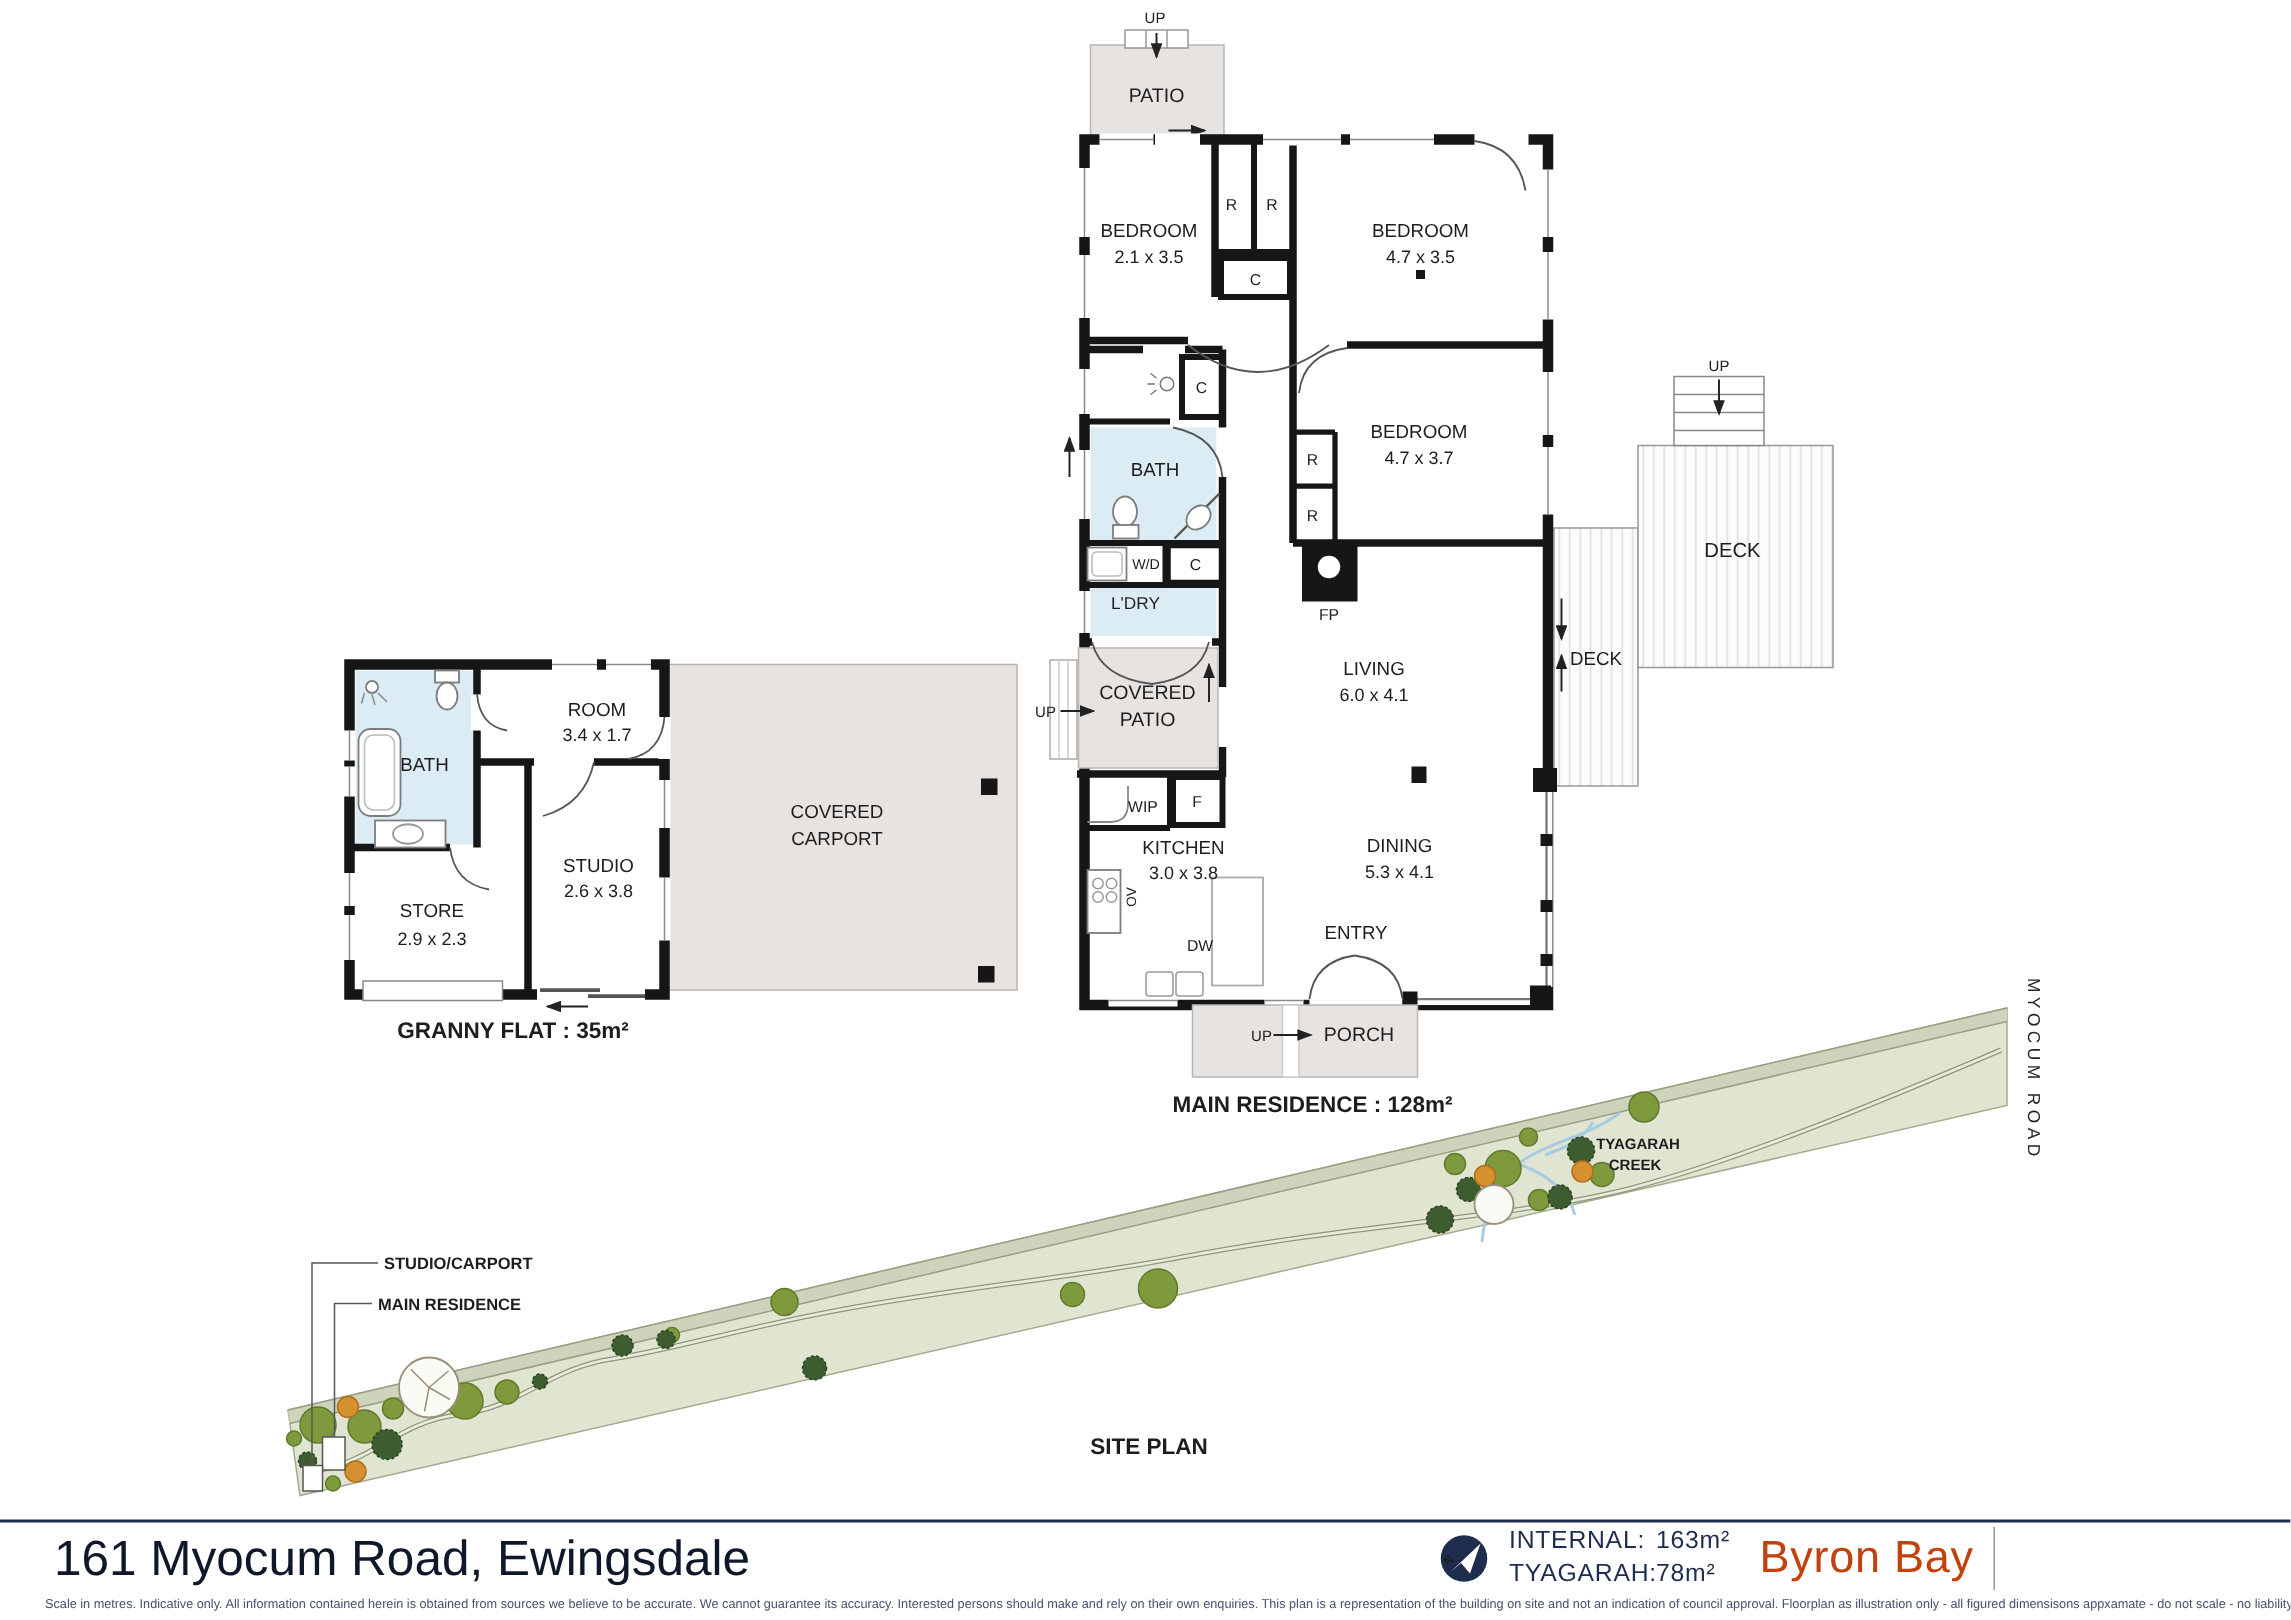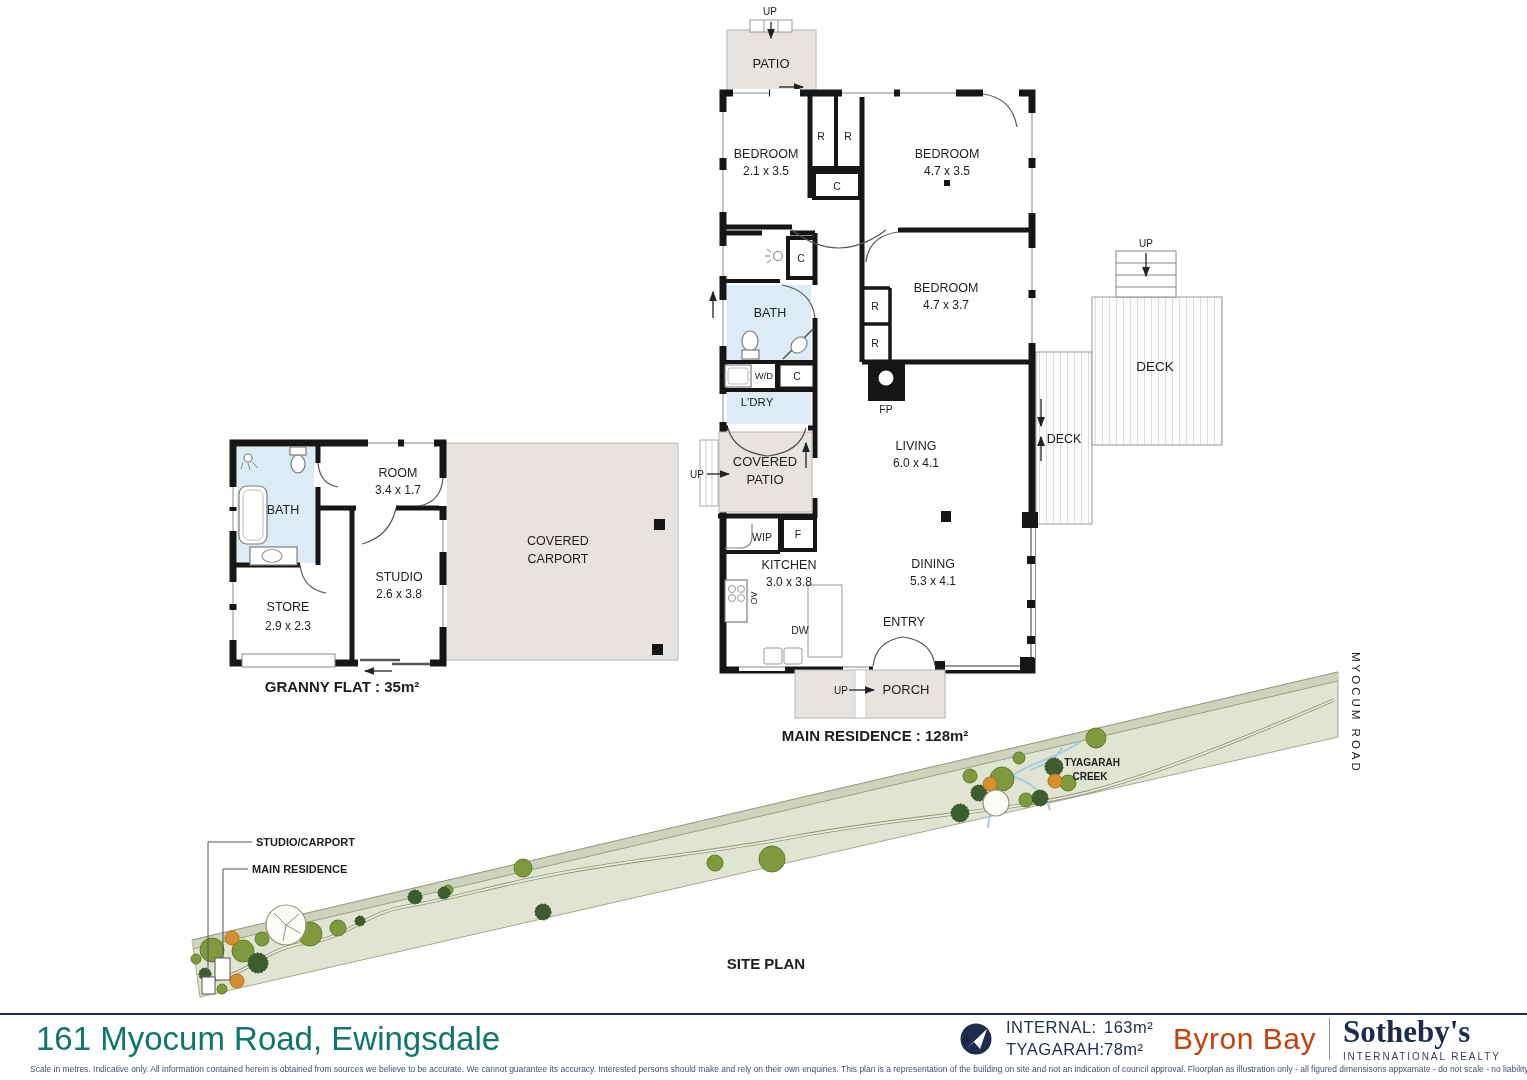--- a/index.html
+++ b/index.html
@@ -15,21 +15,21 @@
   .site-lbl{font-size:10px;font-weight:bold;}
   .road-lbl{font-size:11.5px;letter-spacing:3px;fill:#222;}
   .wall{stroke:#161616;fill:none;}
   .arc{stroke:#555;stroke-width:1.2;fill:none;}
   .fix{stroke:#7d7d7d;stroke-width:1.2;fill:#fff;}
   .win{fill:#fff;}
   .winline{stroke:#8a8a8a;stroke-width:1;}
   .arrow{stroke:#222;stroke-width:1.3;fill:none;}
   
   .footer-rule{position:absolute;left:0;top:1013px;width:1527px;height:2px;background:#1e2c4e;}
-  .address{position:absolute;left:36px;top:1020px;font-size:33px;font-weight:500;color:#0f766e;white-space:nowrap;}
+  .address{position:absolute;left:36px;top:1020px;font-size:33px;font-weight:500;color:#0f172a;white-space:nowrap;}
   .metrics{position:absolute;left:958px;top:1018px;display:flex;align-items:center;gap:12px;color:#1e2c4e;}
   .mrows{display:flex;flex-direction:column;gap:3px;}
   .mrow{display:flex;font-size:16.5px;font-weight:500;letter-spacing:.5px;}
   .mlabel{width:98px;}
   .mvalue{width:58px;text-align:left;}
   .brand{position:absolute;left:1173px;top:1016px;display:flex;align-items:flex-start;color:#1e2c4e;}
   .byron{font-size:30px;font-weight:400;letter-spacing:.5px;color:#c2410c;padding-top:6px;}
   .brand-div{width:1px;height:42px;background:#8d96a9;margin:2px 13px 0 13px;}
   .soth{display:flex;flex-direction:column;}
   .soth-main{font-family:"Liberation Serif",serif;font-size:31px;font-weight:700;color:#1d2b4d;line-height:1.0;}
@@ -363,20 +363,16 @@
       <div class="mrow">
         <span class="mlabel">TYAGARAH:</span>
         <span class="mvalue">78m²</span>
       </div>
     </div>
   </div>
 
   <div class="brand">
     <div class="byron">Byron Bay</div>
     <div class="brand-div"></div>
-    <div class="soth">
-      <div class="soth-main">Sotheby's</div>
-      <div class="soth-sub">INTERNATIONAL REALTY</div>
-    </div>
   </div>
 
   <div class="disclaimer">Scale in metres.  Indicative only. All information contained herein is obtained from sources we believe to be accurate. We cannot guarantee its accuracy. Interested persons should make and rely on their own enquiries. This plan is a representation of the building on site and not an indication of council approval. Floorplan as illustration only - all figured dimensisons appxamate - do not scale - no liability accepted.</div>
 </div>
 
 </body></html>

